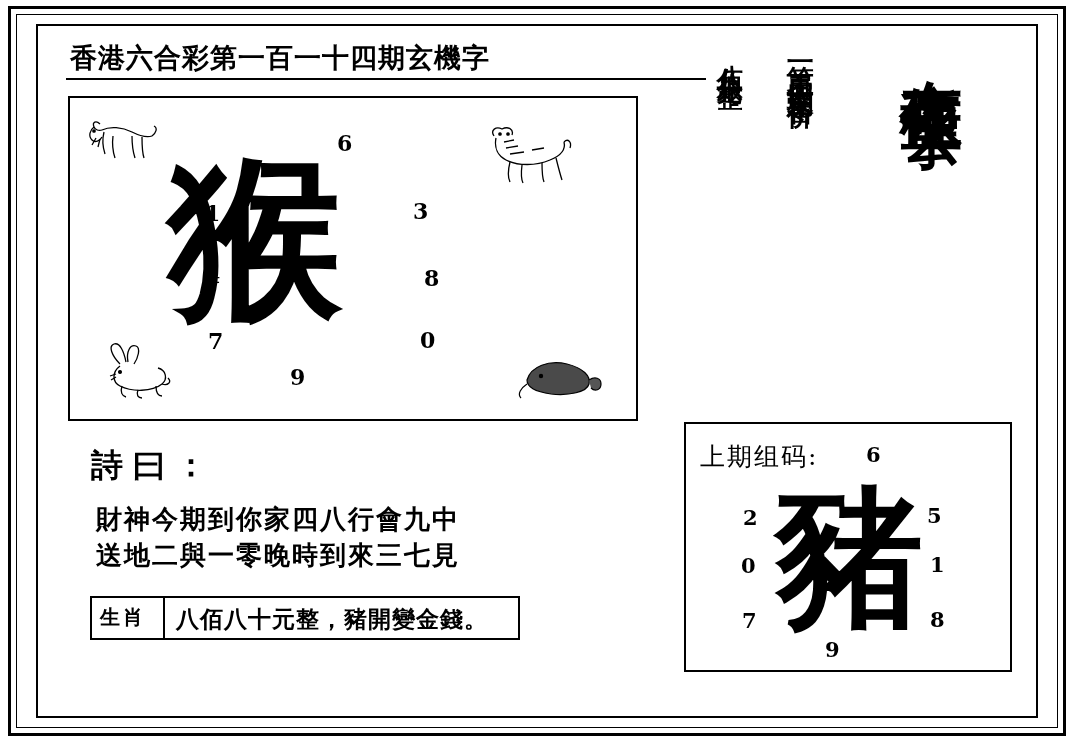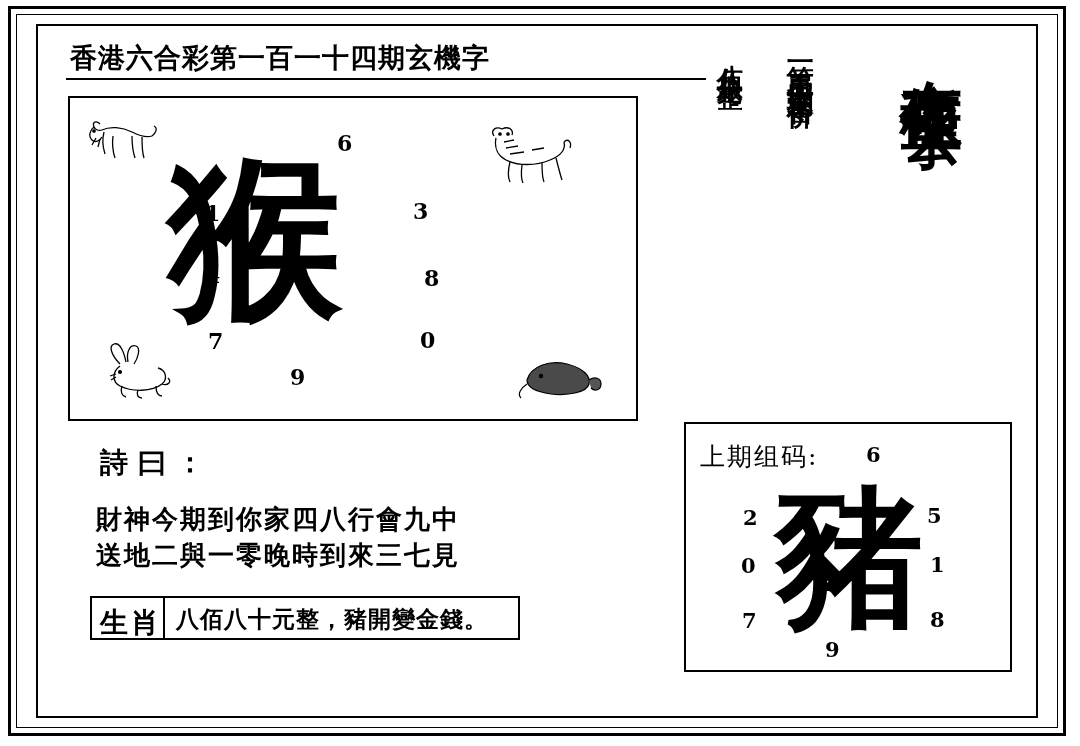--- a/index.html
+++ b/index.html
@@ -145,25 +145,25 @@
   
   .sketch { position: absolute; }
   #sk-goat  { left: 82px;  top: 118px; }
   #sk-tiger { left: 480px; top: 120px; }
   #sk-rabbit{ left: 98px;  top: 342px; }
   #sk-rat   { left: 515px; top: 350px; }
 
   
   #poem-label {
     position: absolute;
-    left: 100px;
+    left: 91px;
     top: 444px;
     font-family: "DejaVu Serif", serif;
     font-weight: bold;
-    font-size: 28px;
+    font-size: 32px;
     letter-spacing: 10px;
   }
   .poem-line {
     position: absolute;
     font-family: "DejaVu Serif", serif;
     font-size: 26px;
     font-weight: bold;
     letter-spacing: 2px;
     white-space: nowrap;
   }
@@ -178,21 +178,21 @@
     width: 430px;
     height: 44px;
     border: 2px solid #000;
     box-sizing: border-box;
   }
   #zodiac-label {
     position: absolute;
     left: 100px;
     top: 604px;
     font-family: Liberation Sans, sans-serif;
-    font-size: 28px;
+    font-size: 20px;
     font-weight: bold;
     letter-spacing: 3px;
     text-align: center;
   }
   #zodiac-div {
     position: absolute;
     left: 163px;
     top: 598px;
     width: 2px;
     height: 40px;

